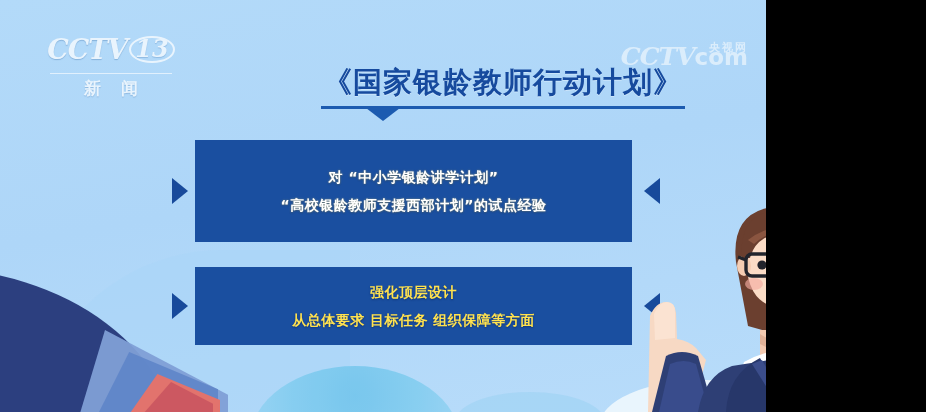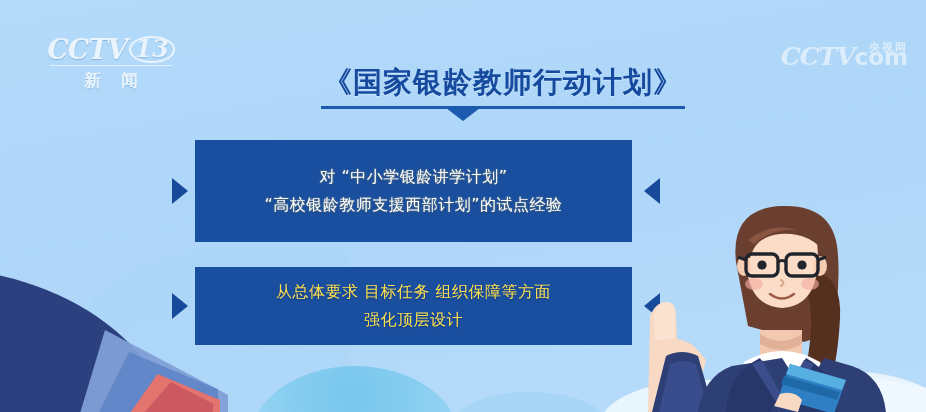--- a/index.html
+++ b/index.html
@@ -2,21 +2,21 @@
 <html><head>
 <meta charset="utf-8">
 <style>
   html, body {
     margin: 0;
     padding: 0;
     background: #000;
   }
   #screen {
     position: relative;
-    width: 926px;
+    width: 766px;
     height: 412px;
     overflow: hidden;
     font-family: "DejaVu Sans", "Liberation Sans", sans-serif;
     background: linear-gradient(170deg, #b3daf9 0%, #aed6f8 45%, #b8dcfa 100%);
   }
 
   
   .bg-layer { position: absolute; inset: 0; overflow: hidden; }
 
   .blob-soft-1 {
@@ -140,21 +140,21 @@
     font-style: italic;
     font-size: 24px;
     color: #ffffff;
     border: 2px solid #ffffff;
     border-radius: 50%;
     padding: 0px 4px 1px 4px;
     line-height: 22px;
     text-shadow: 0 1px 1px rgba(70,120,175,.45);
   }
   .logo-sub {
-    margin-top: 0;
+    margin-top: 8px;
     font-size: 17px;
     font-weight: bold;
     letter-spacing: 7px;
     padding-left: 7px;
     color: #ffffff;
     border-top: 1px solid rgba(255,255,255,.85);
     padding-top: 3px;
     text-shadow: 0 1px 1px rgba(70,120,175,.45);
   }
 
@@ -229,22 +229,22 @@
     box-sizing: border-box;
     display: flex;
     flex-direction: column;
     align-items: center;
     justify-content: center;
   }
   #panel-1 { top: 140px; height: 102px; }
   #panel-2 { top: 267px; height: 78px; }
 
   .panel-line {
-    font-size: 16px;
-    font-weight: normal;
+    font-size: 14px;
+    font-weight: bold;
     line-height: 28px;
     letter-spacing: 0.5px;
     white-space: nowrap;
   }
   #panel-1 .panel-line {
     color: #ffffff;
     text-shadow:
       0 0 2px rgba(255,225,110,.55),
       0 1px 2px rgba(0,0,0,.25);
   }
@@ -320,22 +320,22 @@
   <div class="arrow arrow-left" id="arrow-p1-left"></div>
   <div class="arrow arrow-right" id="arrow-p1-right"></div>
   <div class="panel" id="panel-1">
     <div class="panel-line">对 “中小学银龄讲学计划”</div>
     <div class="panel-line">“高校银龄教师支援西部计划”的试点经验</div>
   </div>
 
   <div class="arrow arrow-left" id="arrow-p2-left"></div>
   <div class="arrow arrow-right" id="arrow-p2-right"></div>
   <div class="panel" id="panel-2">
+    <div class="panel-line">强化顶层设计</div>
     <div class="panel-line">从总体要求 目标任务 组织保障等方面</div>
-    <div class="panel-line">强化顶层设计</div>
   </div>
 
   <div class="teacher">
     <svg width="290" height="216" viewBox="0 0 290 216" xmlns="http://www.w3.org/2000/svg">
       <defs>
         <clipPath id="frame">
             <rect x="0" y="0" width="290" height="216"></rect>
           </clipPath>
       </defs>
       <g clip-path="url(#frame)">

